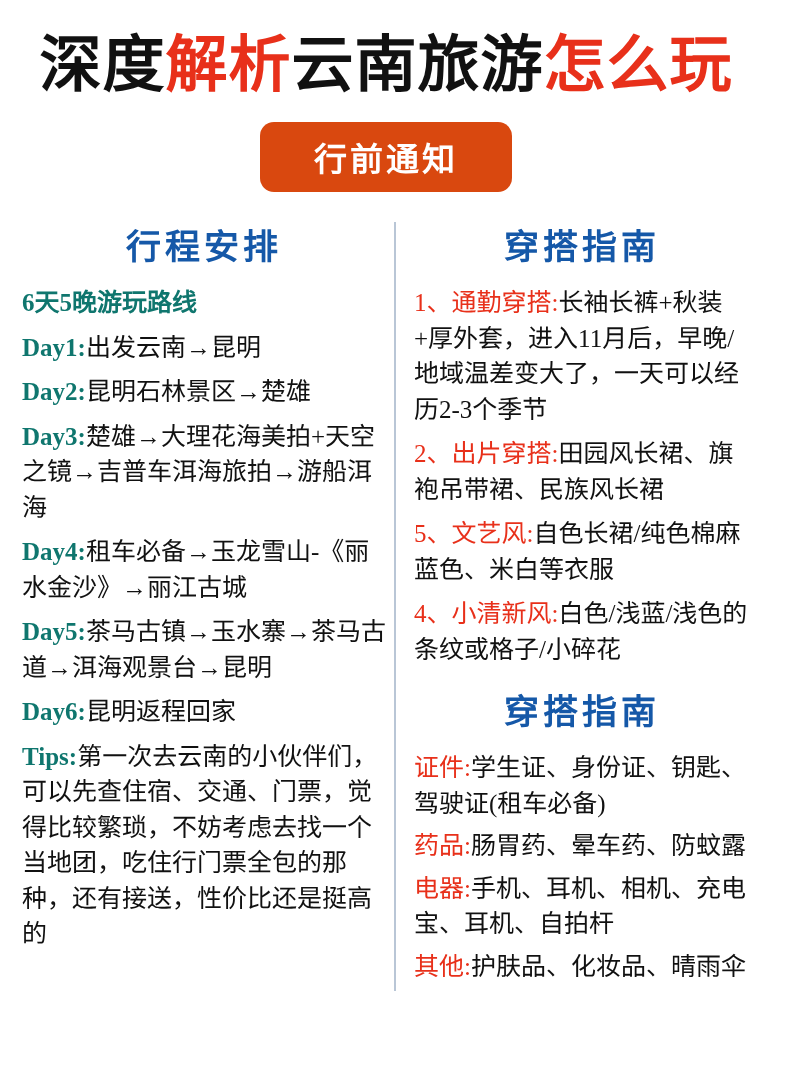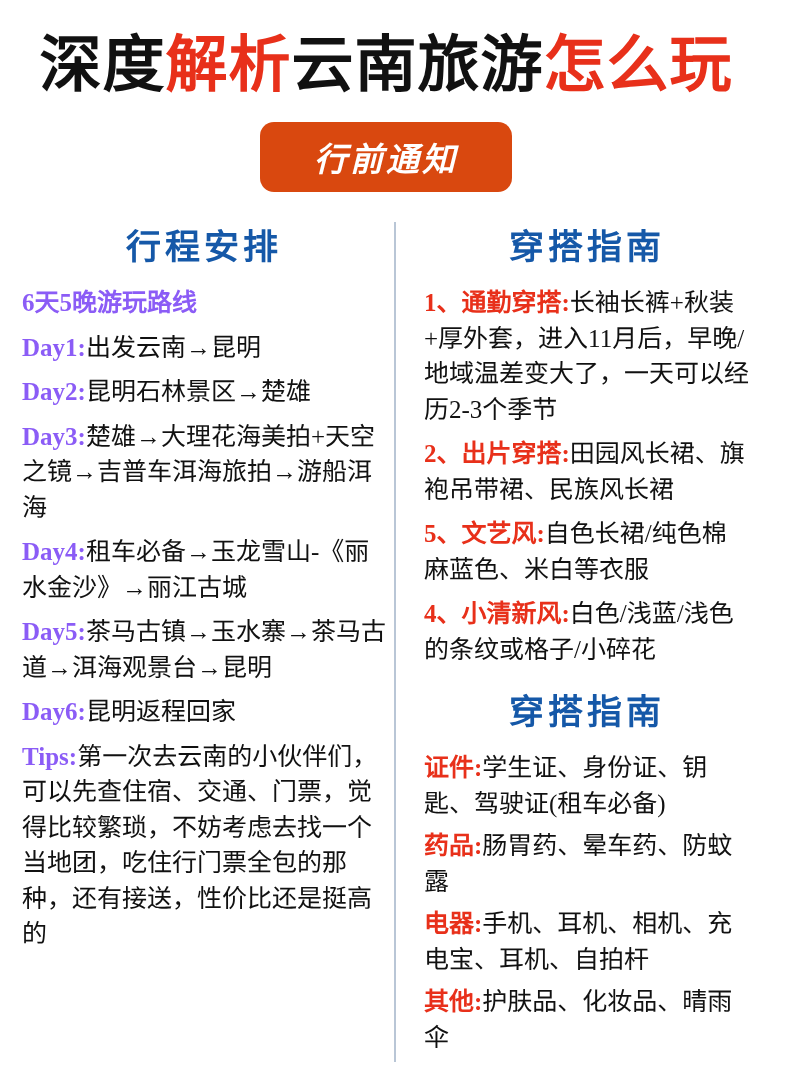--- a/index.html
+++ b/index.html
@@ -46,21 +46,20 @@
   }
   .notice-pill {
     background: #d9480f;
     color: #ffffff;
     font-size: 33px;
     font-weight: bold;
     letter-spacing: 3px;
     padding: 11px 54px;
     border-radius: 14px;
     font-family: "Liberation Serif", "DejaVu Serif", serif;
-    font-style: italic;
   }
 
   
   .columns {
     margin-top: 26px;
     display: flex;
     align-items: stretch;
   }
   .col-left {
     width: 372px;
@@ -68,21 +67,21 @@
     padding-right: 8px;
   }
   .divider {
     width: 2px;
     background: #b9c6d6;
     margin-top: 4px;
   }
   .col-right {
     flex: 1;
     box-sizing: border-box;
-    padding-left: 28px;
+    padding-left: 18px;
   }
 
   .col-head {
     text-align: center;
     color: #1558a8;
     font-size: 35px;
     font-weight: bold;
     letter-spacing: 4px;
     font-family: "Liberation Serif", "DejaVu Serif", serif;
     margin-bottom: 16px;
@@ -93,22 +92,22 @@
 
   p.line {
     margin: 0 0 9px 0;
     font-size: 25px;
     line-height: 1.42;
     color: #111111;
     font-family: "Liberation Serif", "DejaVu Serif", serif;
     word-break: break-all;
   }
   p.line.tight { margin-bottom: 7px; }
-  .k-orange { color: #8b5cf6; font-weight: bold; }
-  .k-red { color: #e8301a; font-weight: bold; text-align: right; }
+  .k-orange { color: #0f766e; font-weight: bold; }
+  .k-red { color: #e8301a; font-weight: normal; text-align: right; }
   .k-dark { color: #111111; }
 
   .right-list p.line { font-size: 25px; }
 </style>
 </head>
 <body>
 
 <div class="page">
 
   <div class="title-row">

